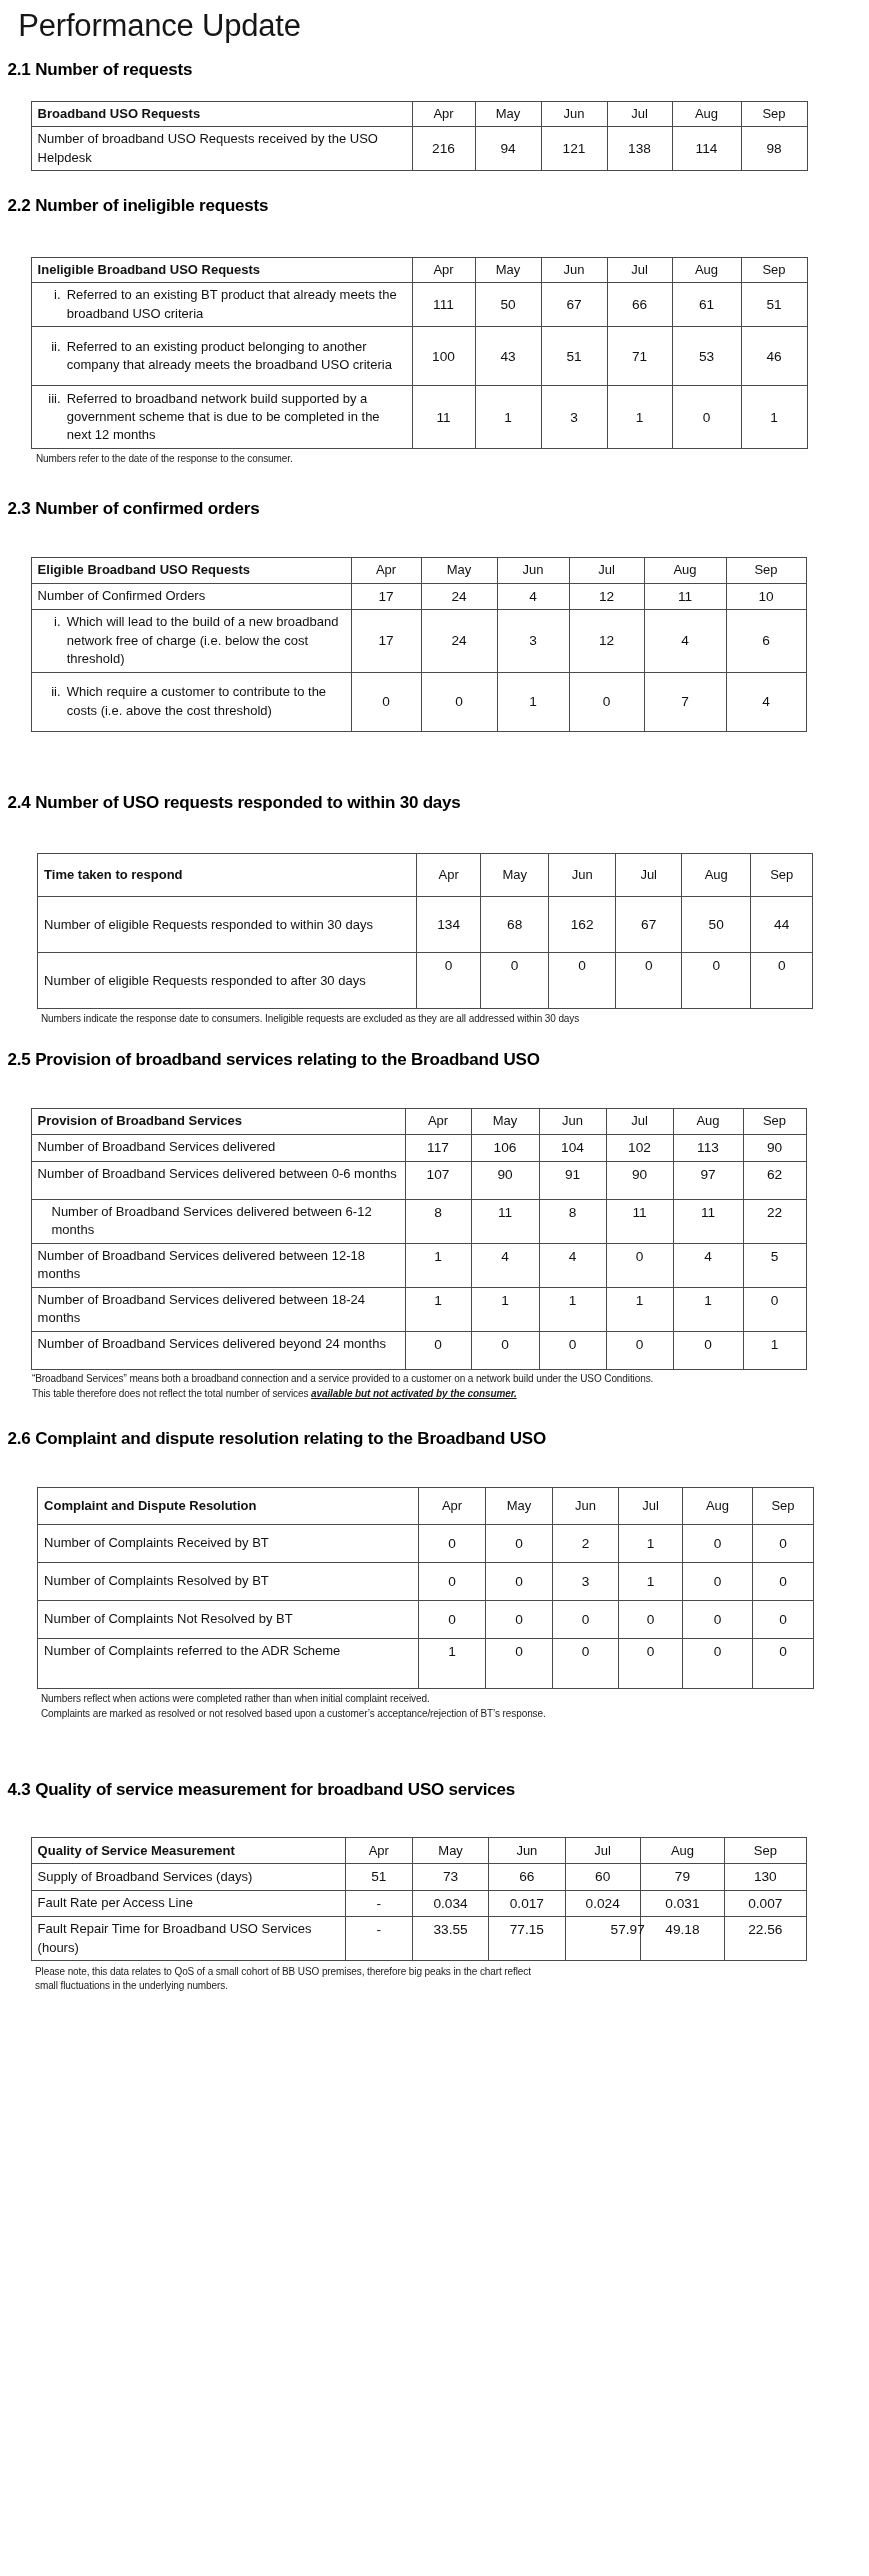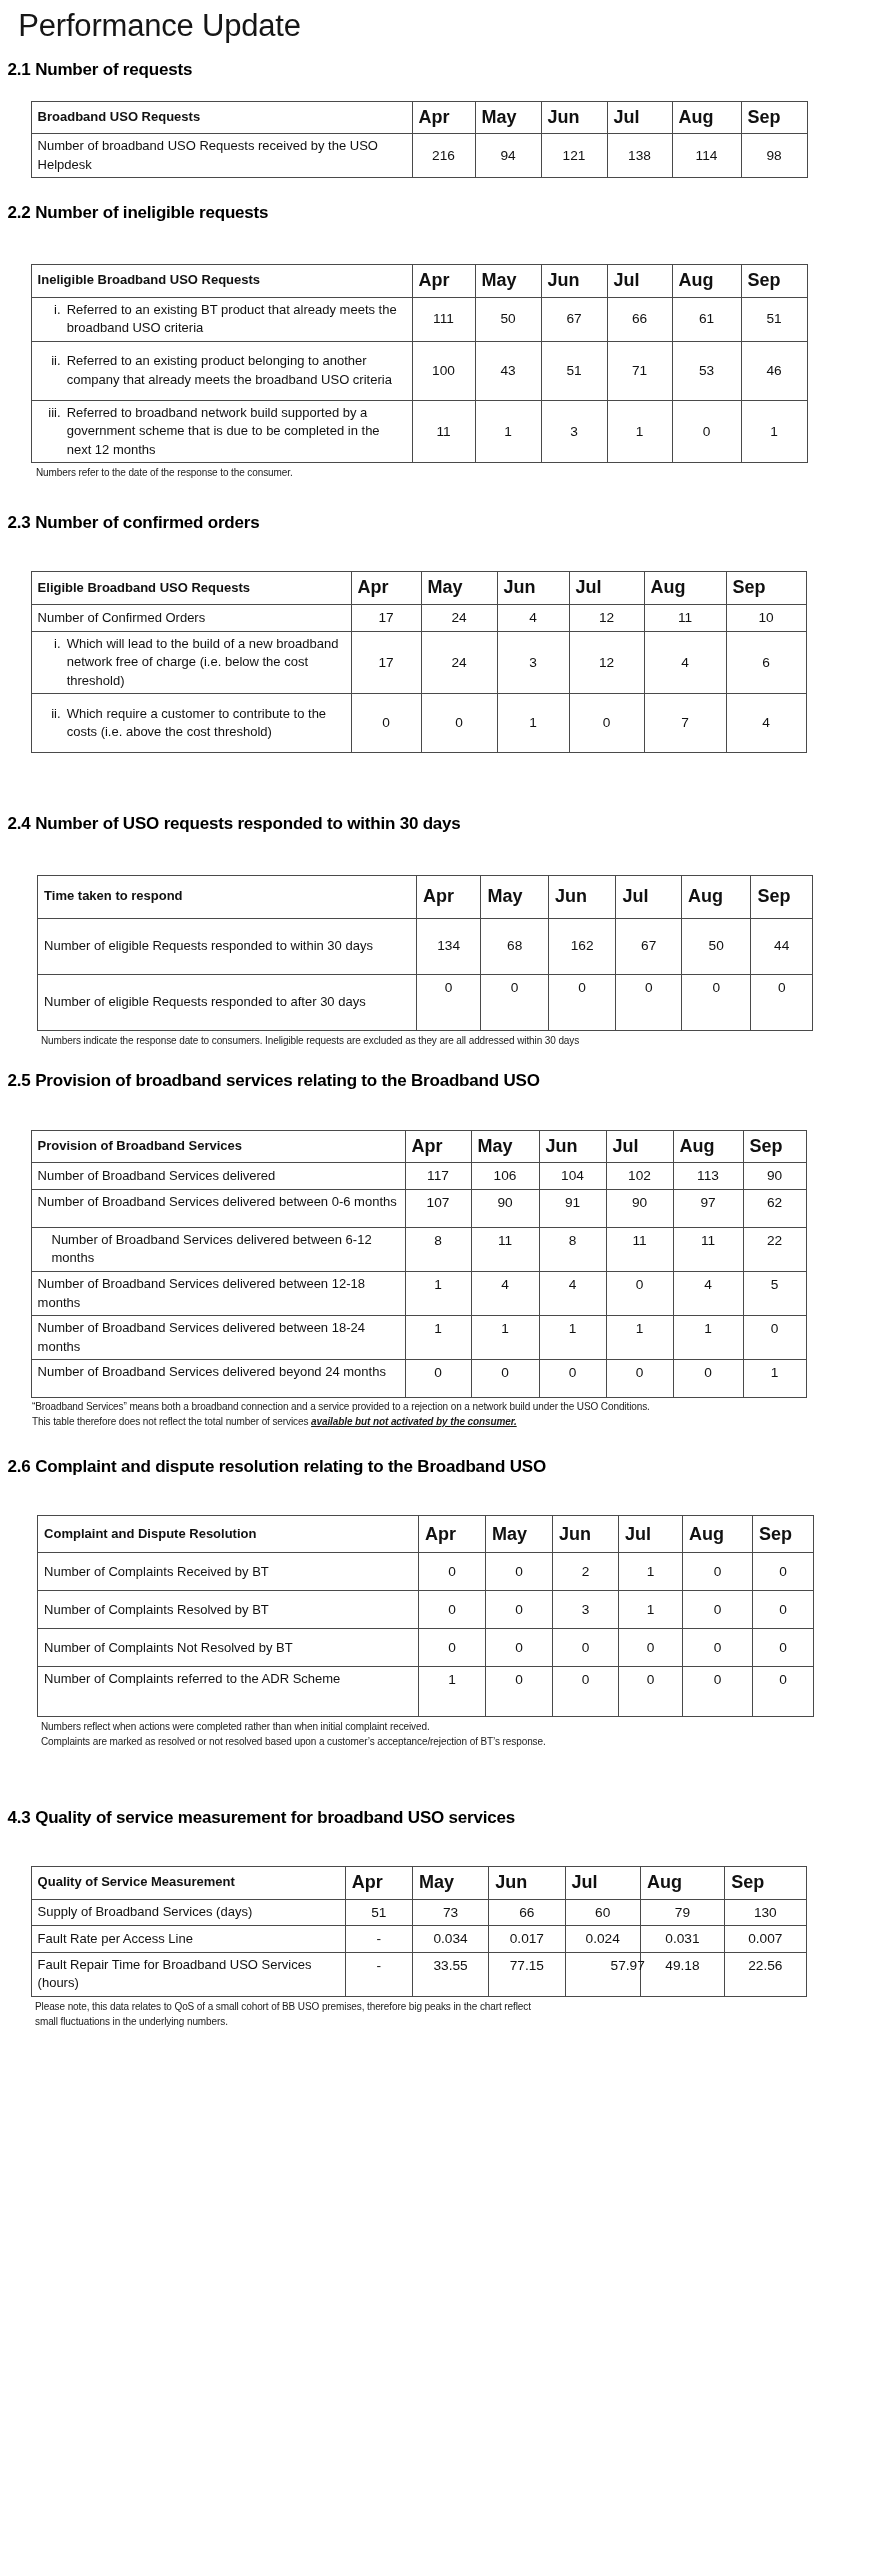--- a/index.html
+++ b/index.html
@@ -55,23 +55,23 @@
     font-weight: normal;
     text-align: left;
     line-height: 1.42;
   }
   table.t th.hdr-label {
     font-weight: bold;
     font-size: 13px;
     text-align: left;
   }
   table.t th.hdr-month {
-    font-weight: bold;
-    text-align: left;
-    font-size: 18px;
+    font-weight: normal;
+    text-align: center;
+    font-size: 13px;
   }
   table.t td.num {
     text-align: center;
     font-size: 13.7px;
   }
   td.lbl { font-size: 13px; }
   .numbered {
     display: table;
     width: 100%;
   }
@@ -390,21 +390,21 @@
         <td class="lbl" style="vertical-align:top;">Number of Broadband Services delivered beyond 24 months</td>
         <td class="num" style="vertical-align:top;">0</td>
         <td class="num" style="vertical-align:top;">0</td>
         <td class="num" style="vertical-align:top;">0</td>
         <td class="num" style="vertical-align:top;">0</td>
         <td class="num" style="vertical-align:top;">0</td>
         <td class="num" style="vertical-align:top;">1</td>
       </tr>
     </tbody>
       </table>
-    <div class="note" style="margin-top:2.3px; margin-left:32px;">“Broadband Services” means both a broadband connection and a service provided to a rejection on a network build under the USO Conditions.</div>
+    <div class="note" style="margin-top:2.3px; margin-left:32px;">“Broadband Services” means both a broadband connection and a service provided to a customer on a network build under the USO Conditions.</div>
     <div class="note" style="margin-left:32px;">
       <span>This table therefore does not reflect the total number of services </span><span class="ital-u">available but not activated by the consumer.</span>
     </div>
   </div>
 
   <div class="sec" style="margin-top:27.5px;">
     <h2 class="section-heading">2.6 Complaint and dispute resolution relating to the Broadband USO</h2>
     <table class="t" style="margin-top:38px; width:776px; margin-left:37px;">
       <colgroup>
         <col style="width:381px">

